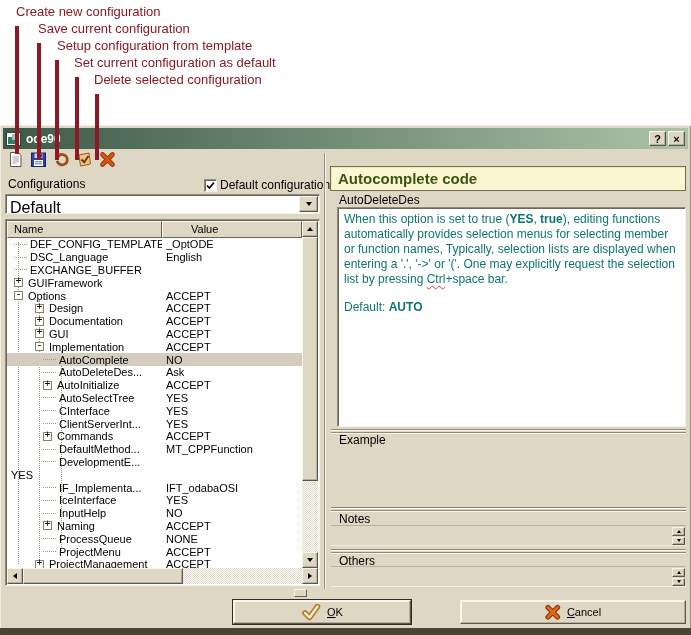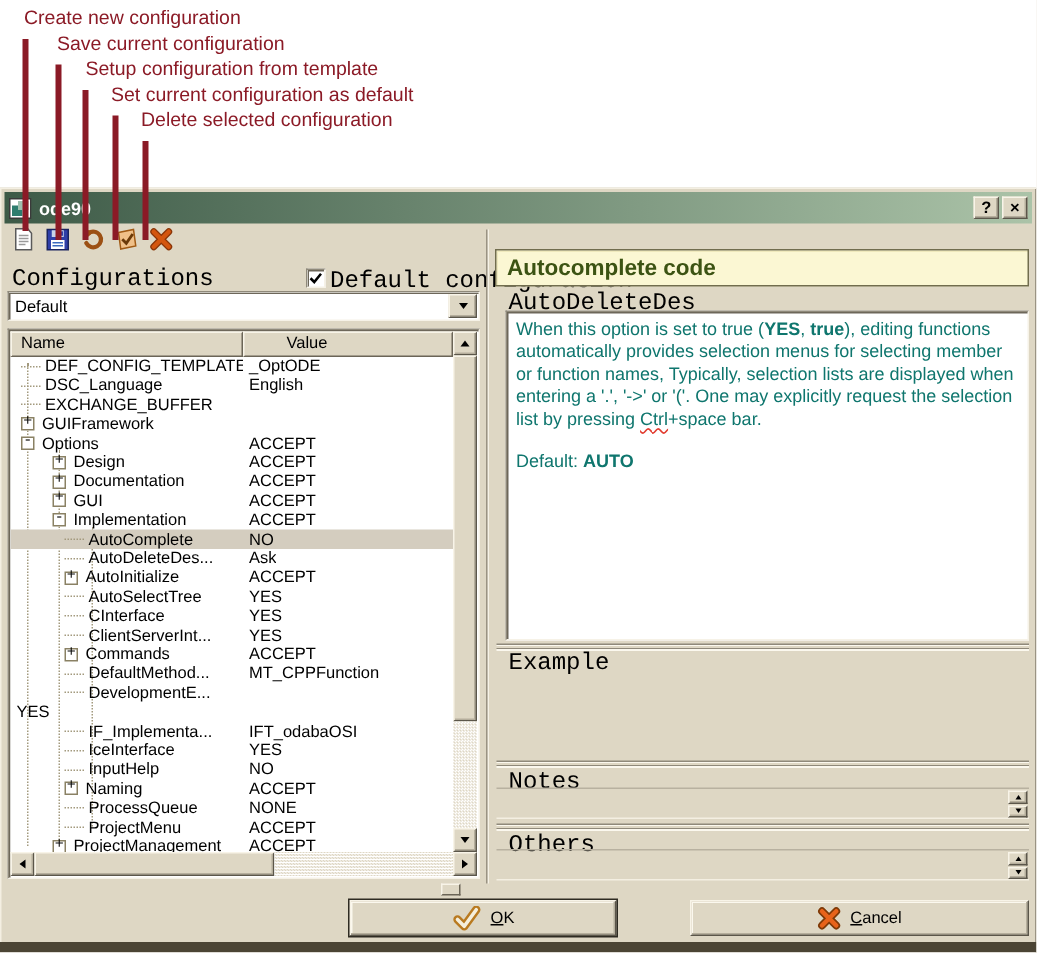--- a/index.html
+++ b/index.html
@@ -23,30 +23,30 @@
   .title-icon { width:15px; height:14px; margin-right:5px; flex:none; }
   .title-text { color:#fff; font-weight:bold; font-size:12px; flex:1; }
   .tb-btn { width:17px; height:15px; margin-left:2px; background:var(--window-bg,#DED7C4);
             border:1px solid; border-color:#F8F4E8 #5B564A #5B564A #F8F4E8; box-sizing:border-box;
             font-size:11px; font-weight:bold; color:#000; display:flex; align-items:center; justify-content:center;
             box-shadow:inset -1px -1px 0 #B5AE9C; cursor:default; }
 
   .toolbar { position:absolute; left:7px; top:26px; height:20px; display:flex; gap:6px; z-index:2; }
   .tool-btn { width:17px; height:18px; background:transparent; border:none; padding:0; cursor:default; }
 
-  .lbl { position:absolute; font-size:16px; color:#000; white-space:nowrap;font-family:Liberation Mono, monospace; }
+  .lbl { position:absolute; font-size:12px; color:#000; white-space:nowrap; }
 
   .checkbox { position:absolute; left:204px; top:54px; width:13px; height:13px; background:#fff; box-sizing:border-box;
               border:1px solid; border-color:#8F897A #F6F2E7 #F6F2E7 #8F897A; box-shadow:inset 1px 1px 0 #6d675a;
               display:flex; align-items:center; justify-content:center; }
 
   .combo { position:absolute; left:5px; top:69px; width:315px; height:20px; background:#fff; box-sizing:border-box;
            border:1px solid; border-color:#8F897A #F6F2E7 #F6F2E7 #8F897A; box-shadow:inset 1px 1px 0 #6d675a;
            display:flex; align-items:stretch; }
-  .combo-text { flex:1; font-size:11px; padding:4px 4px; }
+  .combo-text { flex:1; font-size:16px; padding:4px 4px; }
   .combo-arrow { width:17px; margin:1px; background:var(--window-bg,#DED7C4); border:1px solid;
                  border-color:#F8F4E8 #5B564A #5B564A #F8F4E8; box-shadow:inset -1px -1px 0 #B5AE9C;
                  display:flex; align-items:center; justify-content:center; }
 
   .tri-d { width:0;height:0;border-left:3.5px solid transparent;border-right:3.5px solid transparent;border-top:4px solid #000; }
   .tri-u { width:0;height:0;border-left:3.5px solid transparent;border-right:3.5px solid transparent;border-bottom:4px solid #000; }
   .tri-l { width:0;height:0;border-top:3.5px solid transparent;border-bottom:3.5px solid transparent;border-right:4px solid #000; }
   .tri-r { width:0;height:0;border-top:3.5px solid transparent;border-bottom:3.5px solid transparent;border-left:4px solid #000; }
   .tri-us { width:0;height:0;border-left:2.5px solid transparent;border-right:2.5px solid transparent;border-bottom:3px solid #000; }
   .tri-ds { width:0;height:0;border-left:2.5px solid transparent;border-right:2.5px solid transparent;border-top:3px solid #000; }

